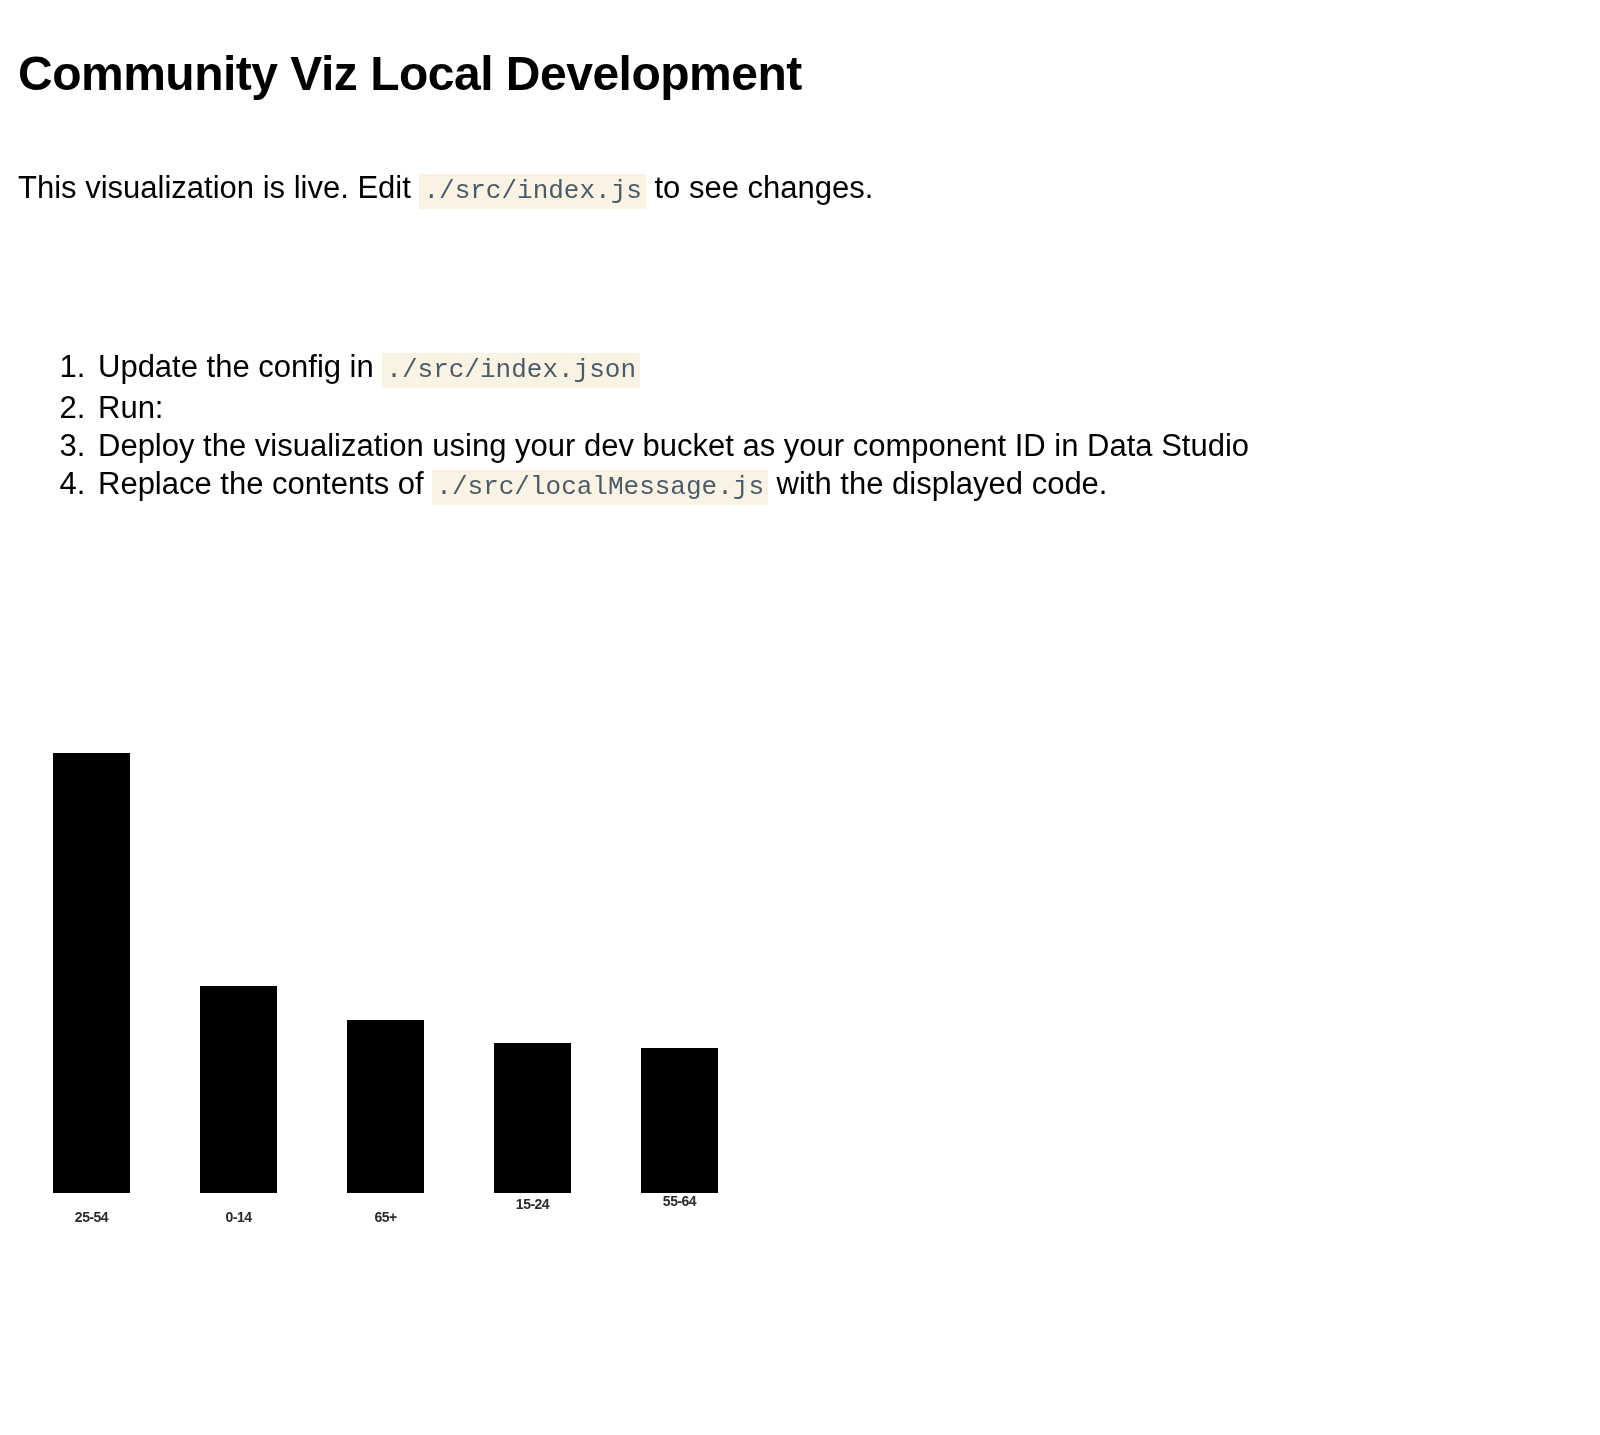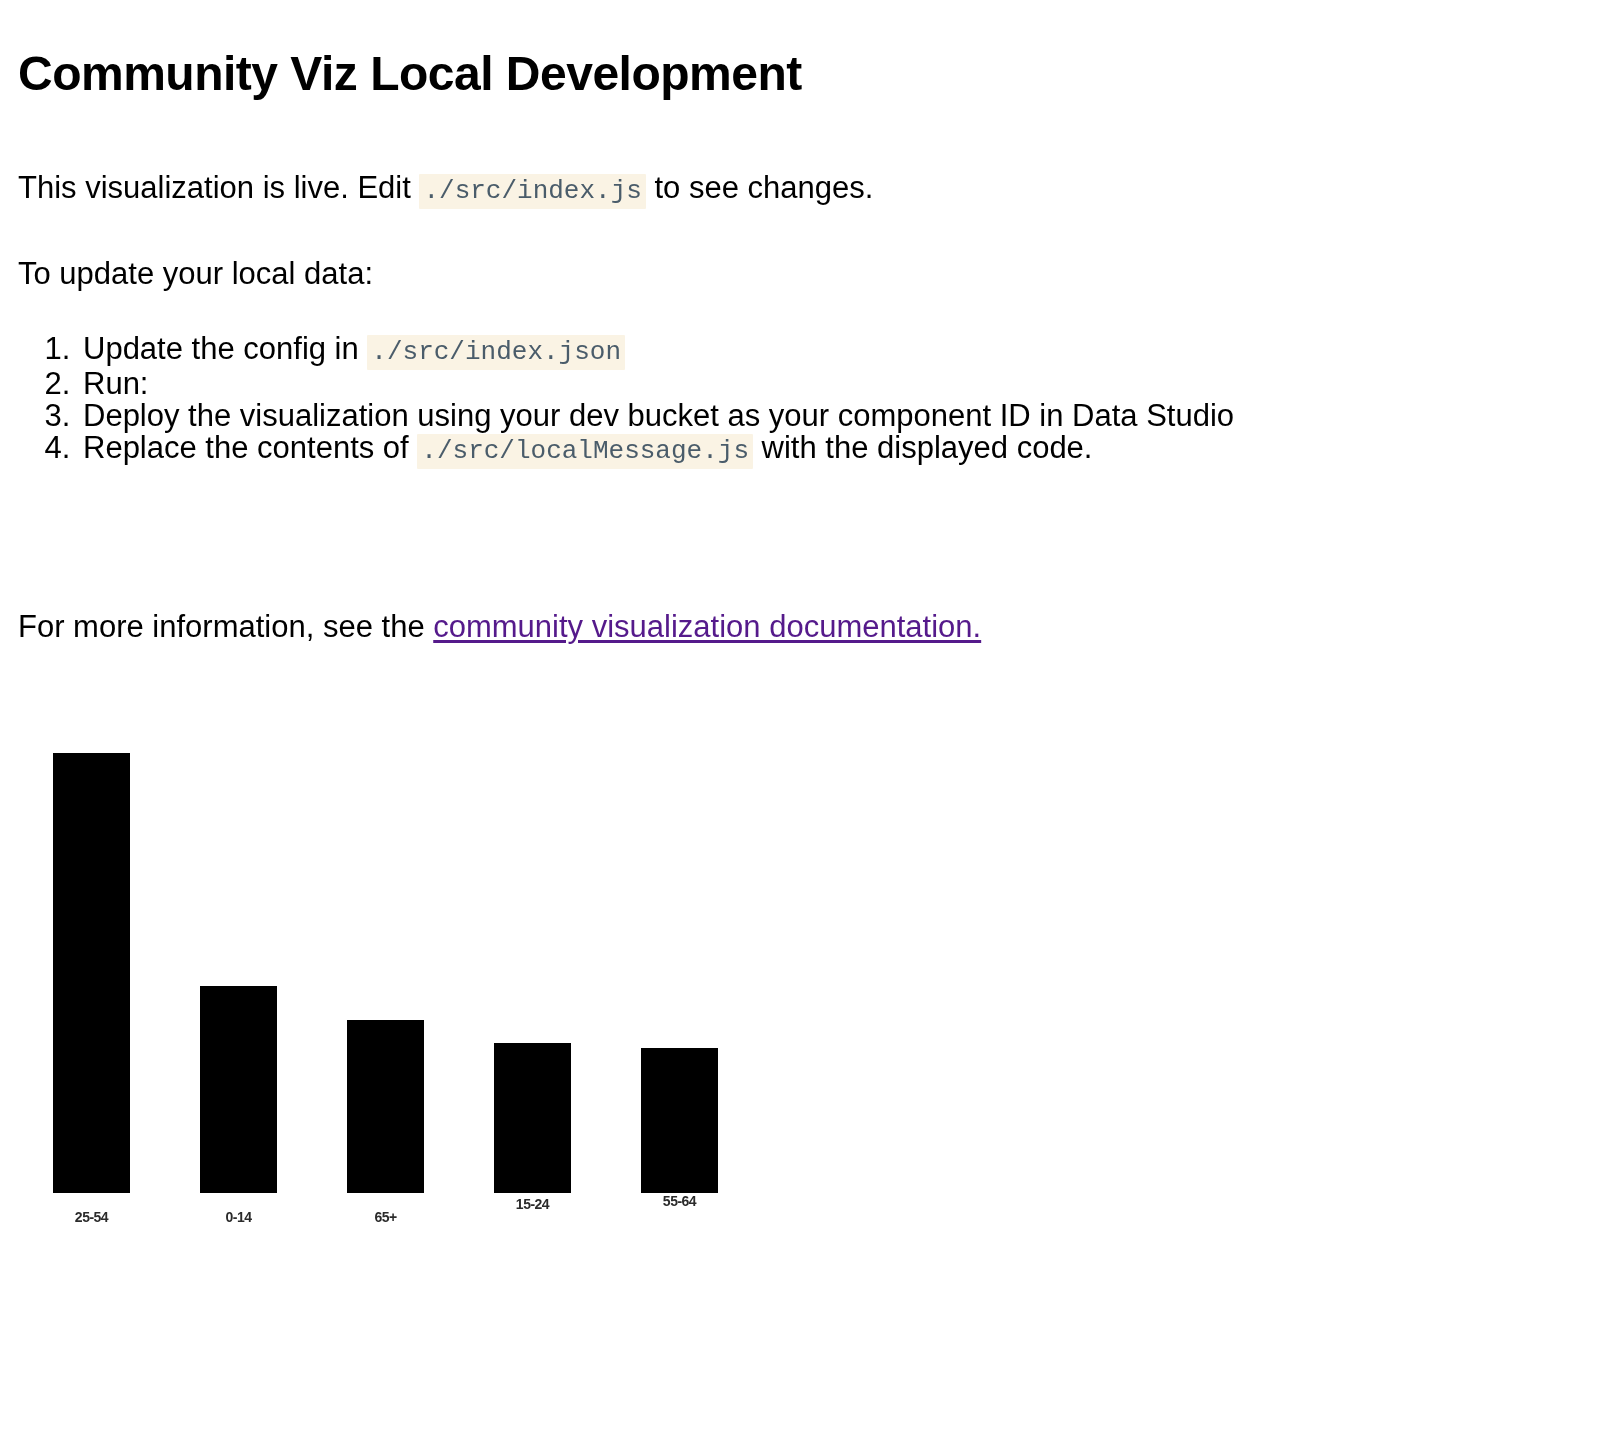--- a/index.html
+++ b/index.html
@@ -59,24 +59,24 @@
     padding: 2px 4px 3px 4px;
     border-radius: 1px;
     white-space: pre;
   }
 
   
   .steps {
     position: absolute;
     left: 18px;
     top: 332px;
-    margin: 1px;
+    margin: 16px;
     padding-left: 60px;
     font-size: 31px;
-    line-height: 32px;
+    line-height: 38px;
     list-style-position: outside;
   }
   .steps > li {
     white-space: nowrap;
     padding-left: 4px;
   }
   .cmd-block {
     display: block;
     margin: 4px 0 2px 0;
     white-space: pre;
@@ -127,40 +127,36 @@
 <body>
 
 <div class="page">
 
   <h1 class="page-title">Community Viz Local Development</h1>
 
   <p class="para para-intro">
     <span>This visualization is live. Edit </span><span class="code">./src/index.js</span><span> to see changes.</span>
   </p>
 
-  <p class="para para-update">To update your local data:</p>
 
   <ol class="steps">
     <li>
       <span>Update the config in </span><span class="code">./src/index.json</span>
     </li>
     <li>
       <span>Run:</span>
     </li>
     <li>
       <span>Deploy the visualization using your dev bucket as your component ID in Data Studio</span>
     </li>
     <li>
       <span>Replace the contents of </span><span class="code">./src/localMessage.js</span><span> with the displayed code.</span>
     </li>
   </ol>
 
-  <p class="para para-more">
-    <span>For more information, see the </span><a class="doc-link" href="#">community visualization documentation.</a>
-  </p>
 
   <div class="chart">
     <div class="chart-plot" id="chart-plot">
         <div class="bar" style="left: 53px; width: 77px; height: 440px; top: 53px; bottom: auto; background: rgb(0, 0, 0);"></div>
         <div class="bar-label" style="left: 53px; width: 77px; top: 509px;">25-54</div>
         <div class="bar" style="left: 200px; width: 77px; height: 207px; top: 286px; bottom: auto; background: rgb(0, 0, 0);"></div>
         <div class="bar-label" style="left: 200px; width: 77px; top: 509px;">0-14</div>
         <div class="bar" style="left: 347px; width: 77px; height: 173px; top: 320px; bottom: auto; background: rgb(0, 0, 0);"></div>
         <div class="bar-label" style="left: 347px; width: 77px; top: 509px;">65+</div>
         <div class="bar" style="left: 494px; width: 77px; height: 150px; top: 343px; bottom: auto; background: rgb(0, 0, 0);"></div>

